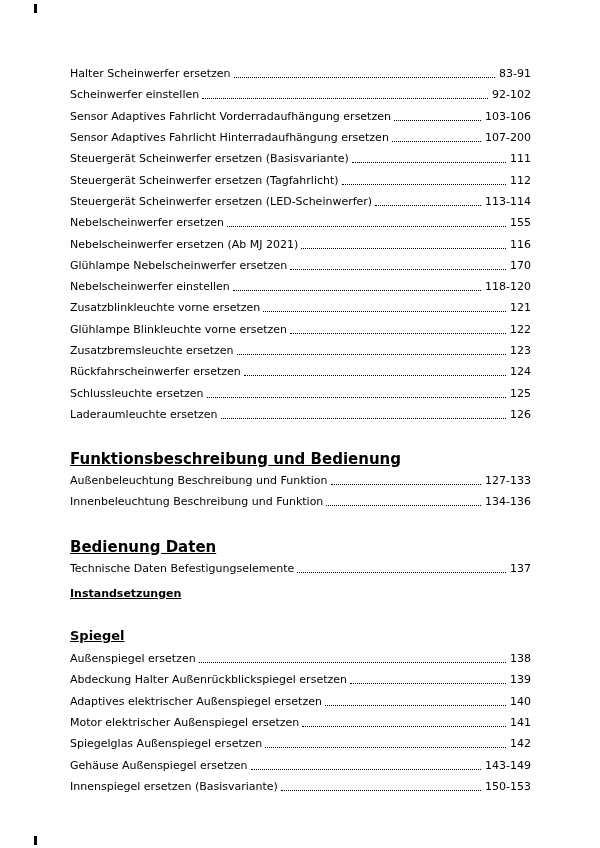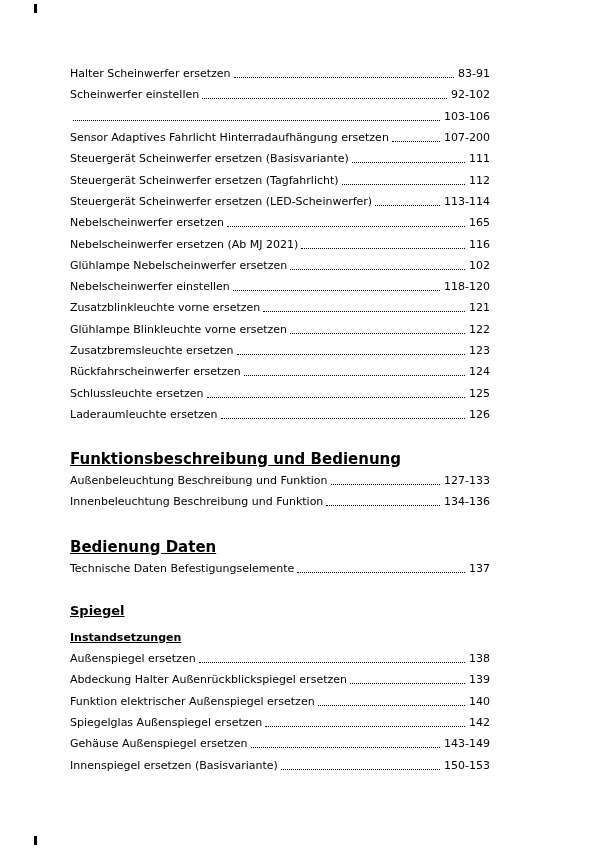--- a/index.html
+++ b/index.html
@@ -19,21 +19,21 @@
     position: absolute;
     left: 34px;
     width: 3px;
     height: 9px;
     background: #000000;
   }
   .crop-mark.top { top: 4px; }
   .crop-mark.bottom { bottom: 3px; }
 
   .toc {
-    padding: 63px 110px 0 70px;
+    padding: 63px 69px 0 70px;
   }
   .entry {
     display: flex;
     align-items: center;
     height: 21.3px;
     font-size: 11px;
     white-space: nowrap;
   }
   .entry .title {
     flex: 0 0 auto;
@@ -85,20 +85,21 @@
         <span class="title">Halter Scheinwerfer ersetzen</span>
         <span class="leader"></span>
         <span class="pagenum">83-91</span>
       </div>
       <div class="entry">
         <span class="title">Scheinwerfer einstellen</span>
         <span class="leader"></span>
         <span class="pagenum">92-102</span>
       </div>
       <div class="entry">
+        <span class="title">Sensor Adaptives Fahrlicht Vorderradaufhängung ersetzen</span>
         <span class="leader"></span>
         <span class="pagenum">103-106</span>
       </div>
       <div class="entry">
         <span class="title">Sensor Adaptives Fahrlicht Hinterradaufhängung ersetzen</span>
         <span class="leader"></span>
         <span class="pagenum">107-200</span>
       </div>
       <div class="entry">
         <span class="title">Steuergerät Scheinwerfer ersetzen (Basisvariante)</span>
@@ -111,31 +112,31 @@
         <span class="pagenum">112</span>
       </div>
       <div class="entry">
         <span class="title">Steuergerät Scheinwerfer ersetzen (LED-Scheinwerfer)</span>
         <span class="leader"></span>
         <span class="pagenum">113-114</span>
       </div>
       <div class="entry">
         <span class="title">Nebelscheinwerfer ersetzen</span>
         <span class="leader"></span>
-        <span class="pagenum">165</span>
+        <span class="pagenum">155</span>
       </div>
       <div class="entry">
         <span class="title">Nebelscheinwerfer ersetzen (Ab MJ 2021)</span>
         <span class="leader"></span>
         <span class="pagenum">116</span>
       </div>
       <div class="entry">
         <span class="title">Glühlampe Nebelscheinwerfer ersetzen</span>
         <span class="leader"></span>
-        <span class="pagenum">102</span>
+        <span class="pagenum">170</span>
       </div>
       <div class="entry">
         <span class="title">Nebelscheinwerfer einstellen</span>
         <span class="leader"></span>
         <span class="pagenum">118-120</span>
       </div>
       <div class="entry">
         <span class="title">Zusatzblinkleuchte vorne ersetzen</span>
         <span class="leader"></span>
         <span class="pagenum">121</span>
@@ -181,38 +182,43 @@
     </section>
     <section class="toc-section">
       <div class="heading sub">Bedienung Daten</div>
       <div class="entry">
         <span class="title">Technische Daten Befestigungselemente</span>
         <span class="leader"></span>
         <span class="pagenum">137</span>
       </div>
     </section>
     <section class="toc-section">
+      <div class="heading subhead">Instandsetzungen</div>
       <div class="heading major">Spiegel</div>
-      <div class="heading subhead">Instandsetzungen</div>
       <div class="entry">
         <span class="title">Außenspiegel ersetzen</span>
         <span class="leader"></span>
         <span class="pagenum">138</span>
       </div>
       <div class="entry">
         <span class="title">Abdeckung Halter Außenrückblickspiegel ersetzen</span>
         <span class="leader"></span>
         <span class="pagenum">139</span>
       </div>
       <div class="entry">
-        <span class="title">Funktion elektrischer Außenspiegel ersetzen</span>
+        <span class="title">Adaptives elektrischer Außenspiegel ersetzen</span>
         <span class="leader"></span>
         <span class="pagenum">140</span>
       </div>
       <div class="entry">
+        <span class="title">Motor elektrischer Außenspiegel ersetzen</span>
+        <span class="leader"></span>
+        <span class="pagenum">141</span>
+      </div>
+      <div class="entry">
         <span class="title">Spiegelglas Außenspiegel ersetzen</span>
         <span class="leader"></span>
         <span class="pagenum">142</span>
       </div>
       <div class="entry">
         <span class="title">Gehäuse Außenspiegel ersetzen</span>
         <span class="leader"></span>
         <span class="pagenum">143-149</span>
       </div>
       <div class="entry">

